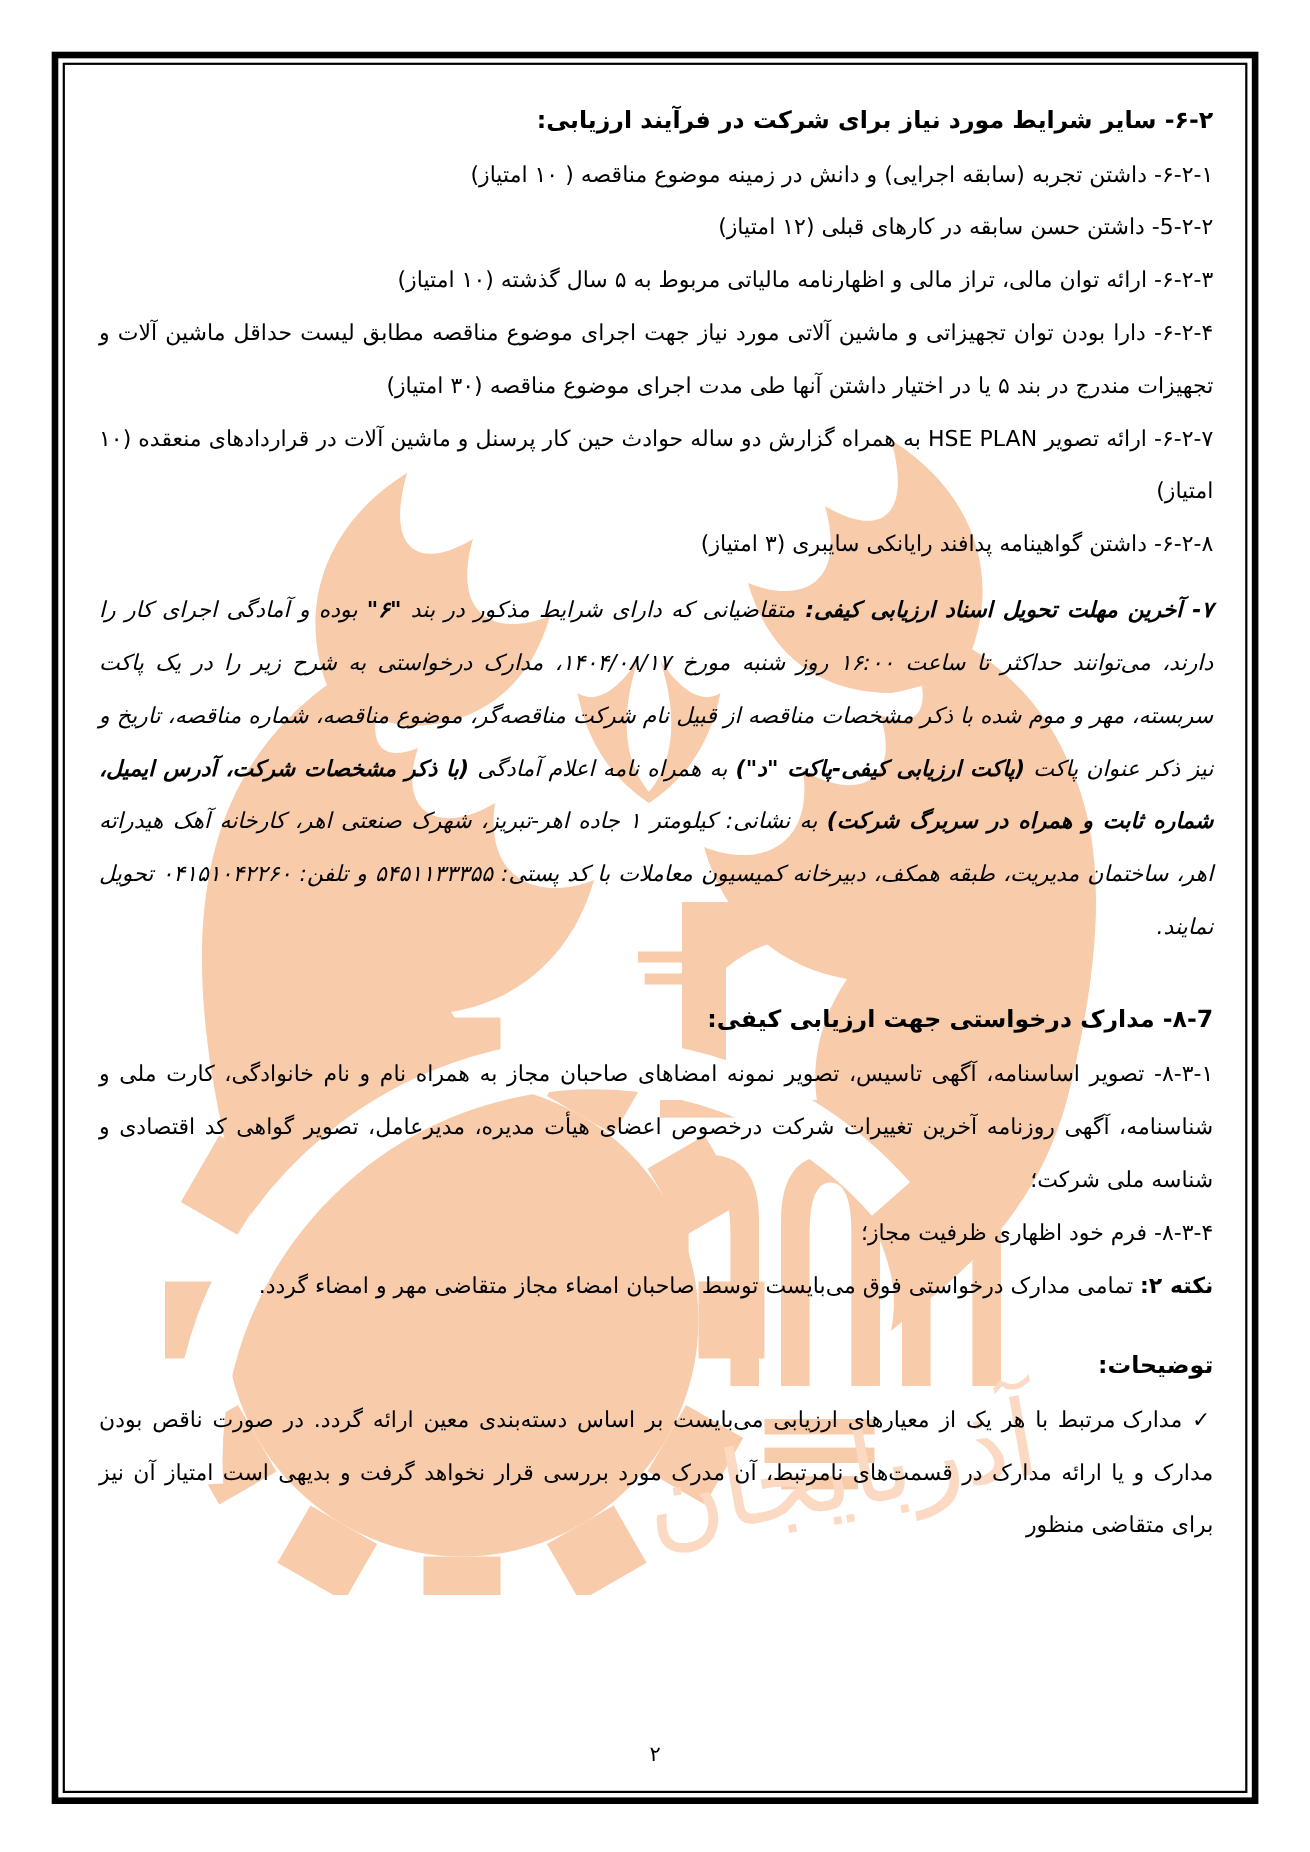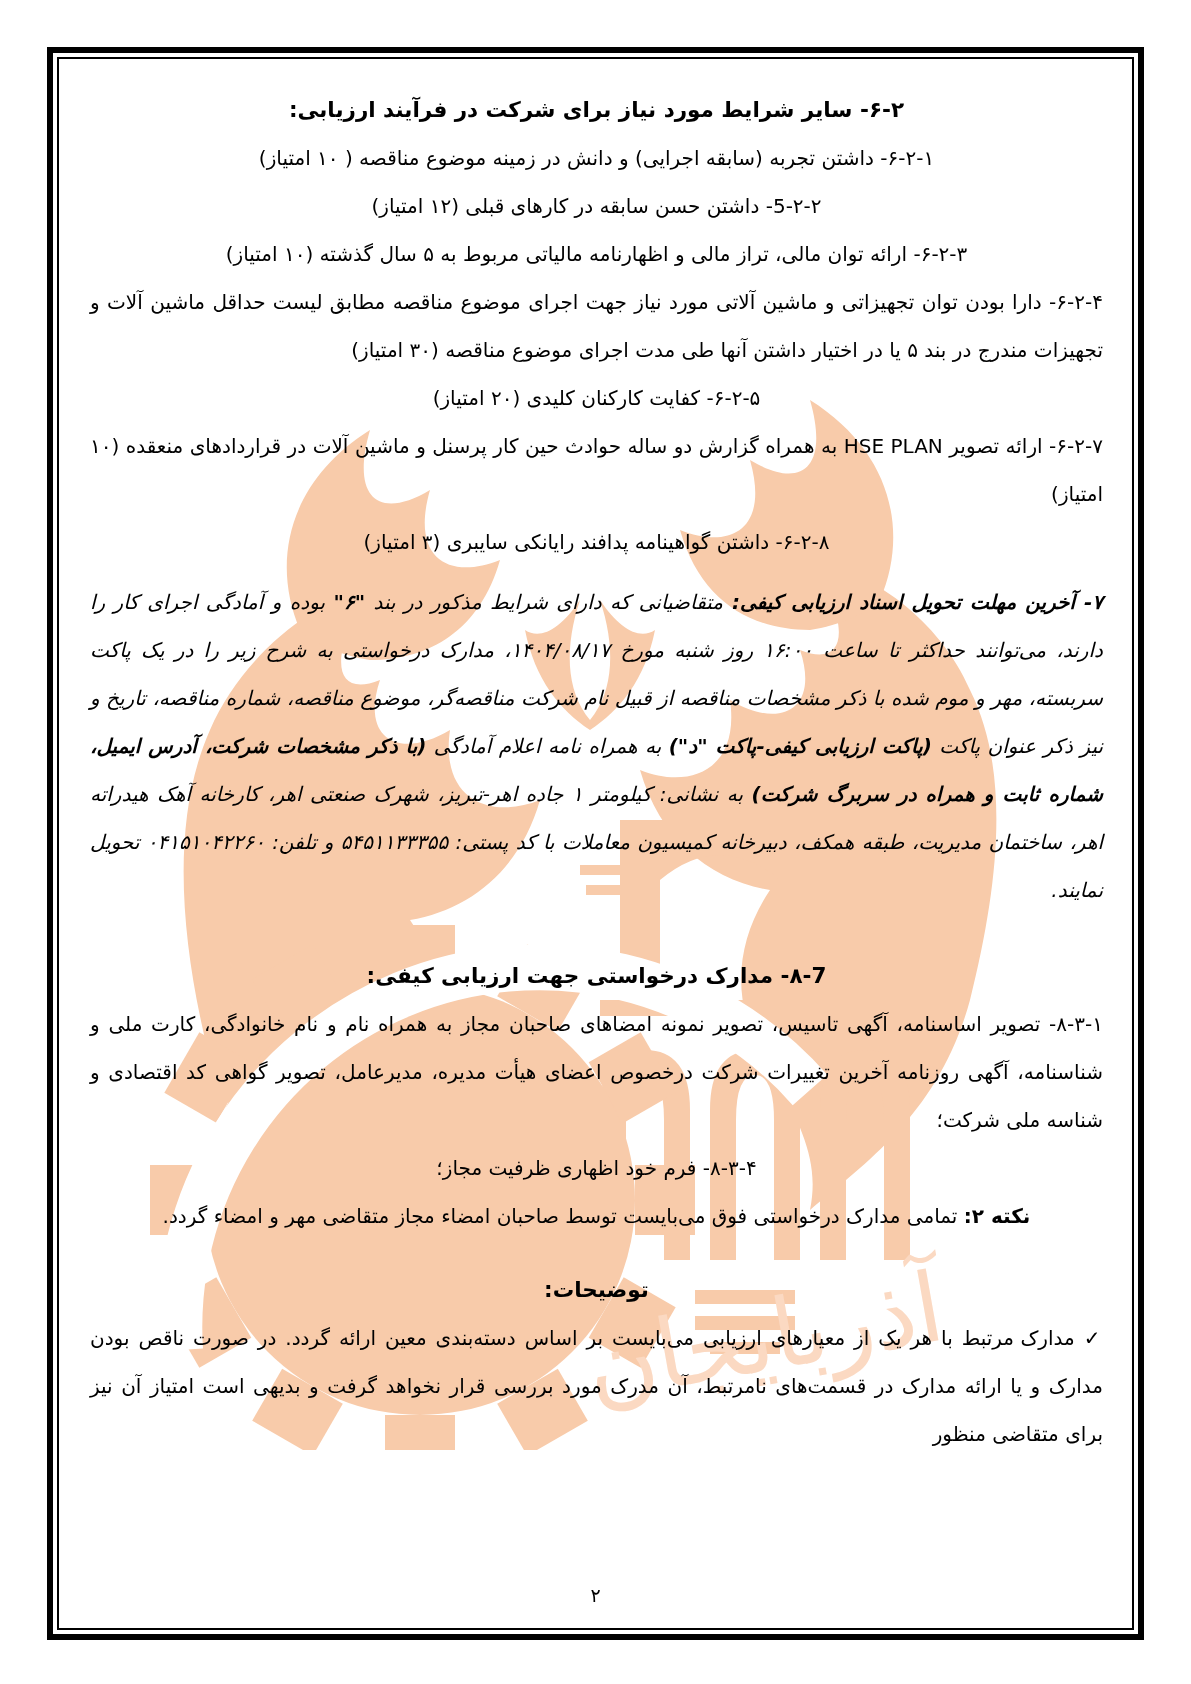--- a/index.html
+++ b/index.html
@@ -21,21 +21,21 @@
   }
   .watermark{
     position:absolute;left:150px;top:300px;width:880px;height:1150px;
     z-index:0;
   }
   .content{
     position:absolute;top:86px;left:90px;right:88px;z-index:1;
     direction:rtl;text-align:right;
     font-size:20px;line-height:48px;
   }
-  .block{margin:0;text-align:center;}
+  .block{margin:0;}
   .t-heading{font-weight:bold;font-size:21.5px;}
   .just{text-align:justify;text-align-last:right;}
   .sp-sm{margin-top:12px;font-style:italic;}
   .sp-md{margin-top:26px;}
   .sp-lg{margin-top:38px;}
   .b{font-weight:bold;}
   .u{text-decoration:underline;text-underline-offset:7px;}
   .page-number{
     position:absolute;left:0;right:0;bottom:78px;z-index:1;
     text-align:center;font-size:19px;
@@ -108,21 +108,20 @@
 
   <div class="frame-outer"></div>
   <div class="frame-inner"></div>
 
   <div class="content">
       <p class="block t-heading"><span class="b">۶-۲- سایر شرایط مورد نیاز برای شرکت در فرآیند ارزیابی:</span></p>
       <p class="block t-item"><span>۶-۲-۱- داشتن تجربه (سابقه اجرایی) و دانش در زمینه موضوع مناقصه ( ۱۰ امتیاز)</span></p>
       <p class="block t-item"><span>5-۲-۲- داشتن حسن سابقه در کارهای قبلی (۱۲ امتیاز)</span></p>
       <p class="block t-item"><span>۶-۲-۳- ارائه توان مالی، تراز مالی و اظهارنامه مالیاتی مربوط به ۵ سال گذشته (۱۰ امتیاز)</span></p>
       <p class="block t-item just"><span>۶-۲-۴- دارا بودن توان تجهیزاتی و ماشین آلاتی مورد نیاز جهت اجرای موضوع مناقصه مطابق لیست حداقل ماشین آلات و تجهیزات مندرج در بند ۵ یا در اختیار داشتن آنها طی مدت اجرای موضوع مناقصه (۳۰ امتیاز)</span></p>
-      <p class="block t-item"><span>۶-۲-۵- کفایت کارکنان کلیدی (۲۰ امتیاز)</span></p>
       <p class="block t-item just"><span>۶-۲-۷- ارائه تصویر HSE PLAN به همراه گزارش دو ساله حوادث حین کار پرسنل و ماشین آلات در قراردادهای منعقده (۱۰ امتیاز)</span></p>
       <p class="block t-item"><span>۶-۲-۸- داشتن گواهینامه پدافند رایانکی سایبری (۳ امتیاز)</span></p>
       <p class="block t-paragraph just sp-sm"><span class="b">۷- آخرین مهلت تحویل اسناد ارزیابی کیفی: </span><span>متقاضیانی که دارای شرایط مذکور در بند </span><span class="b">"۶"</span><span> بوده و آمادگی اجرای کار را دارند، می‌توانند حداکثر تا ساعت ۱۶:۰۰ روز شنبه مورخ ۱۴۰۴/۰۸/۱۷، مدارک درخواستی به شرح زیر را در یک پاکت سربسته، مهر و موم شده با ذکر مشخصات مناقصه از قبیل نام شرکت مناقصه‌گر، موضوع مناقصه، شماره مناقصه، تاریخ و نیز ذکر عنوان پاکت </span><span class="b">(پاکت ارزیابی کیفی-پاکت "د")</span><span> به همراه نامه اعلام آمادگی </span><span class="b">(با ذکر مشخصات شرکت، آدرس ایمیل، شماره ثابت و همراه در سربرگ شرکت)</span><span> به نشانی: کیلومتر ۱ جاده اهر-تبریز، شهرک صنعتی اهر، کارخانه آهک هیدراته اهر، ساختمان مدیریت، طبقه همکف، دبیرخانه کمیسیون معاملات با کد پستی: ۵۴۵۱۱۳۳۳۵۵ و تلفن: ۰۴۱۵۱۰۴۲۲۶۰ تحویل نمایند.</span></p>
       <p class="block t-heading sp-lg"><span class="b">۸-7- مدارک درخواستی جهت ارزیابی کیفی:</span></p>
       <p class="block t-item just"><span>۸-۳-۱- تصویر اساسنامه، آگهی تاسیس، تصویر نمونه امضاهای صاحبان مجاز به همراه نام و نام خانوادگی، کارت ملی و شناسنامه، آگهی روزنامه آخرین تغییرات شرکت درخصوص اعضای هیأت مدیره، مدیرعامل، تصویر گواهی کد اقتصادی و شناسه ملی شرکت؛</span></p>
       <p class="block t-item"><span>۸-۳-۴- فرم خود اظهاری ظرفیت مجاز؛</span></p>
       <p class="block t-note"><span class="b">نکته ۲:</span><span> تمامی مدارک درخواستی فوق می‌بایست توسط صاحبان امضاء مجاز متقاضی مهر و امضاء گردد.</span></p>
       <p class="block t-heading sp-md"><span class="b">توضیحات:</span></p>
       <p class="block t-bullet just"><span>✓ </span><span>مدارک مرتبط با هر یک از معیارهای ارزیابی می‌بایست بر اساس دسته‌بندی معین ارائه گردد. در صورت ناقص بودن مدارک و یا ارائه مدارک در قسمت‌های نامرتبط، آن مدرک مورد بررسی قرار نخواهد گرفت و بدیهی است امتیاز آن نیز برای متقاضی منظور</span></p>
     </div>

